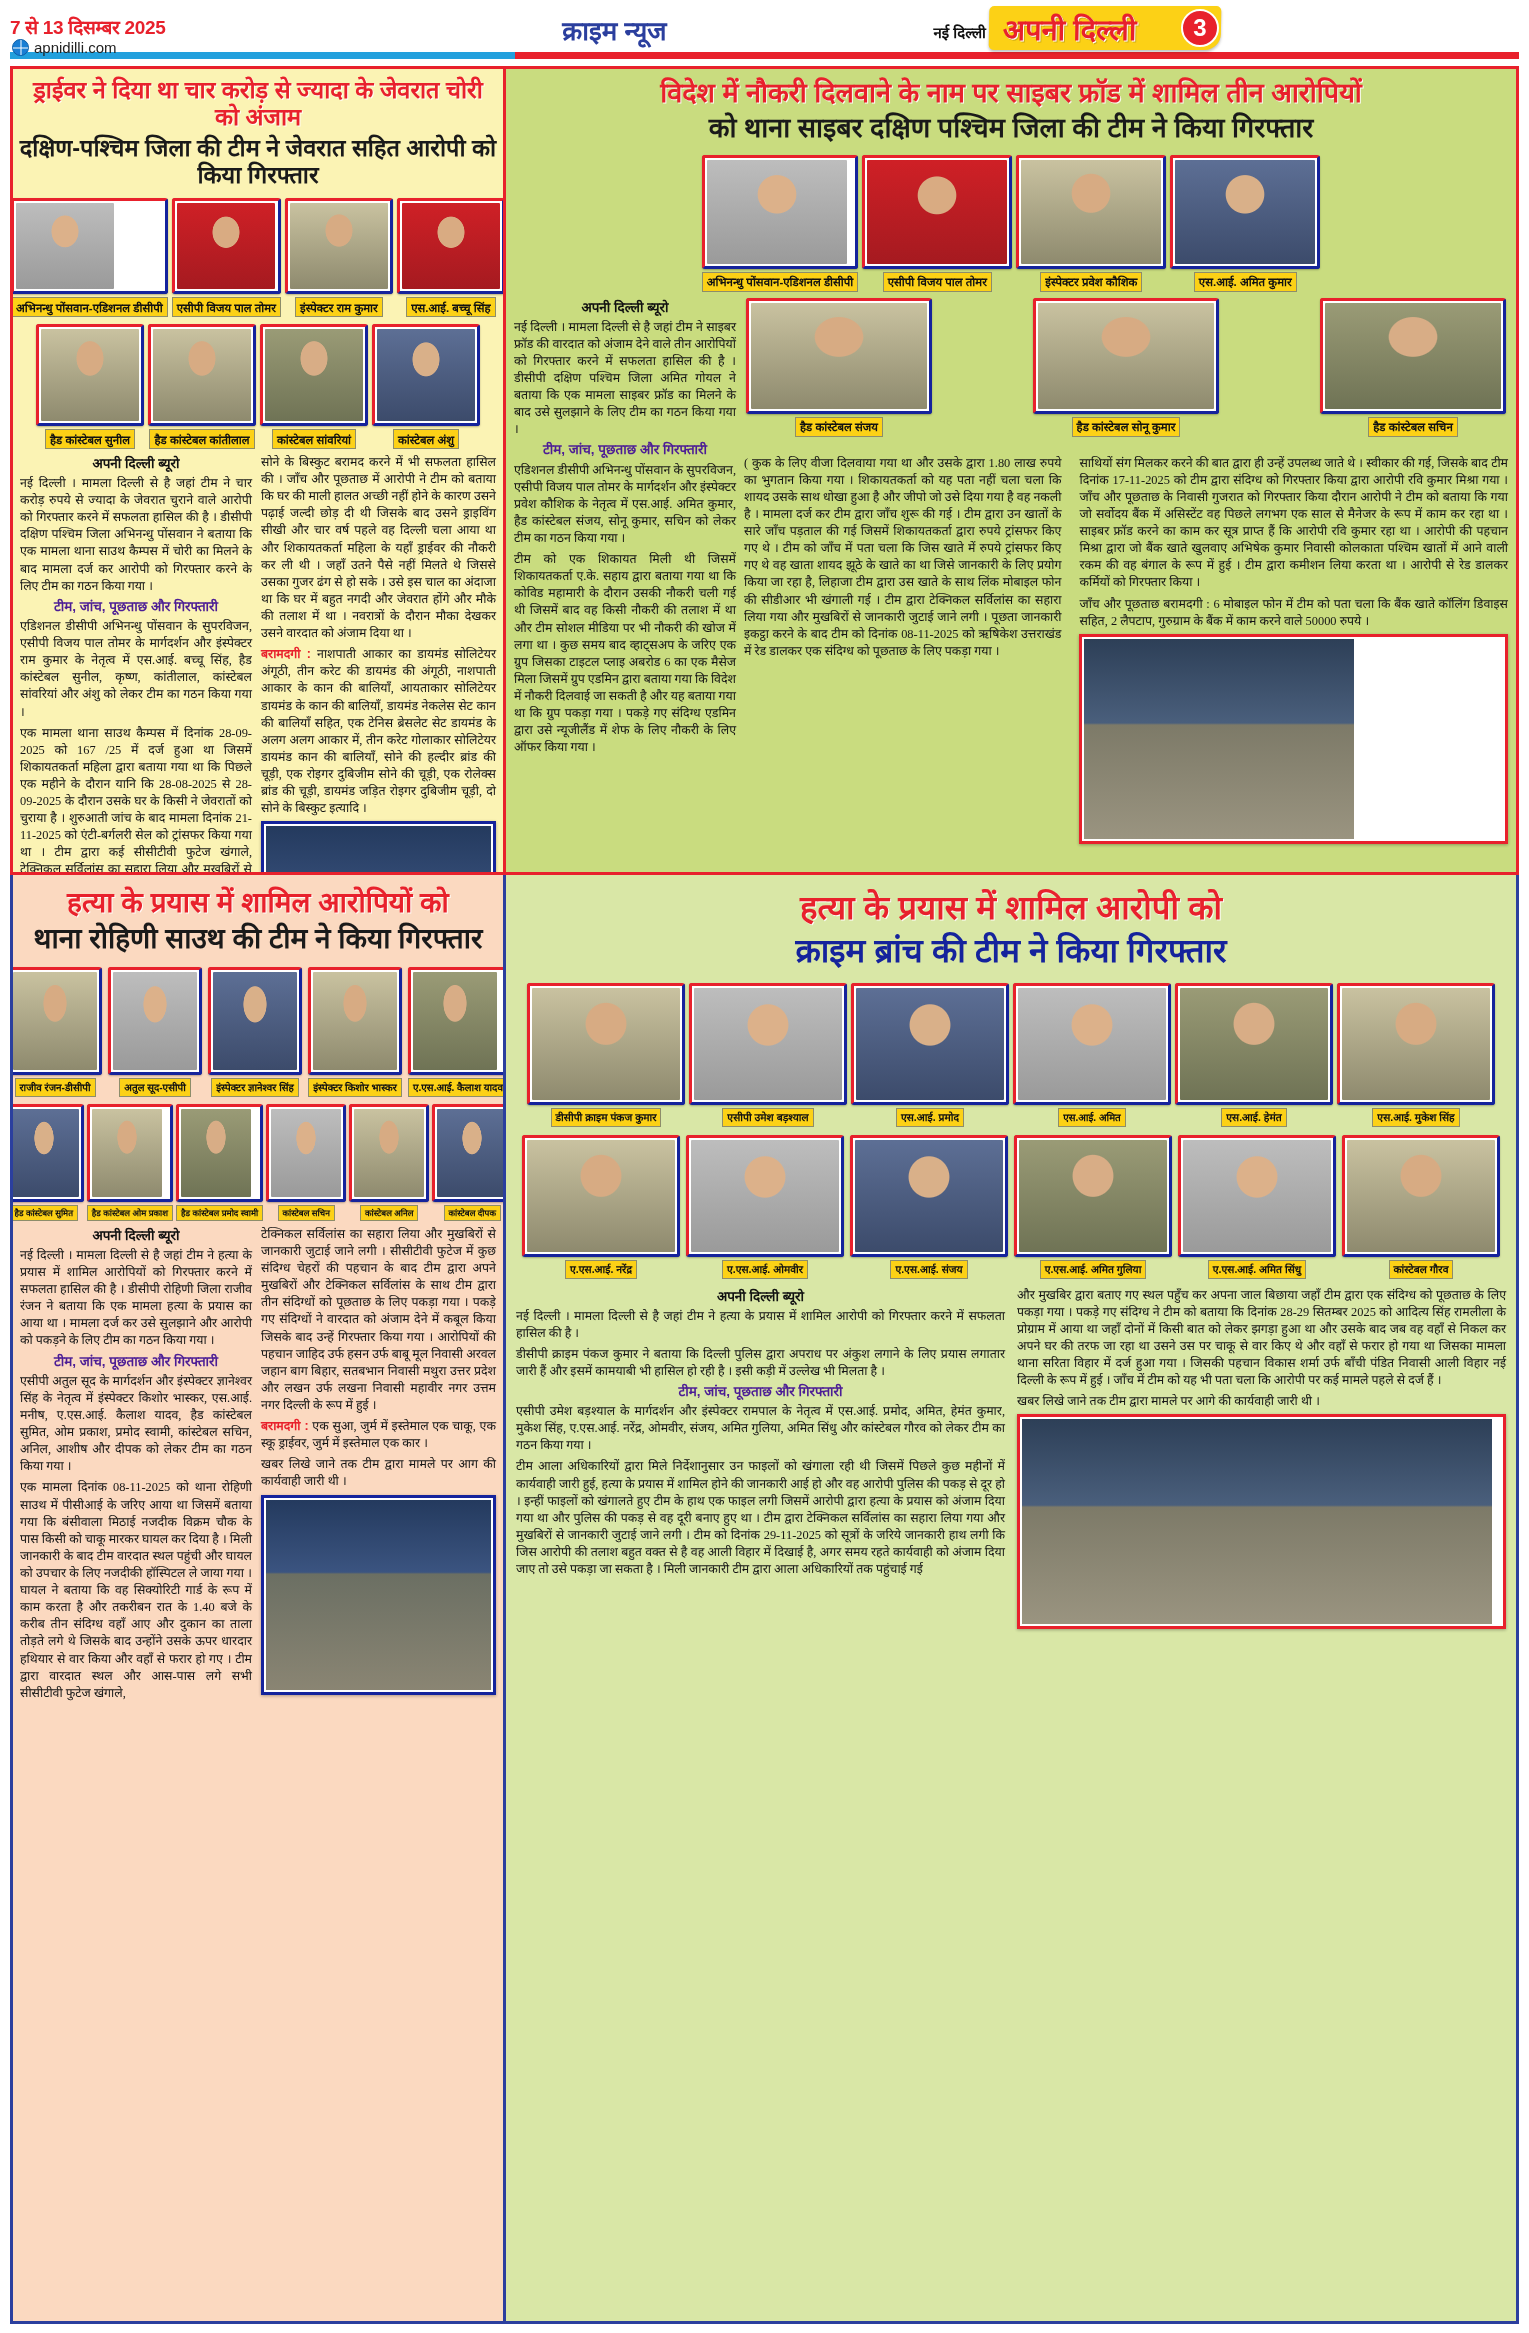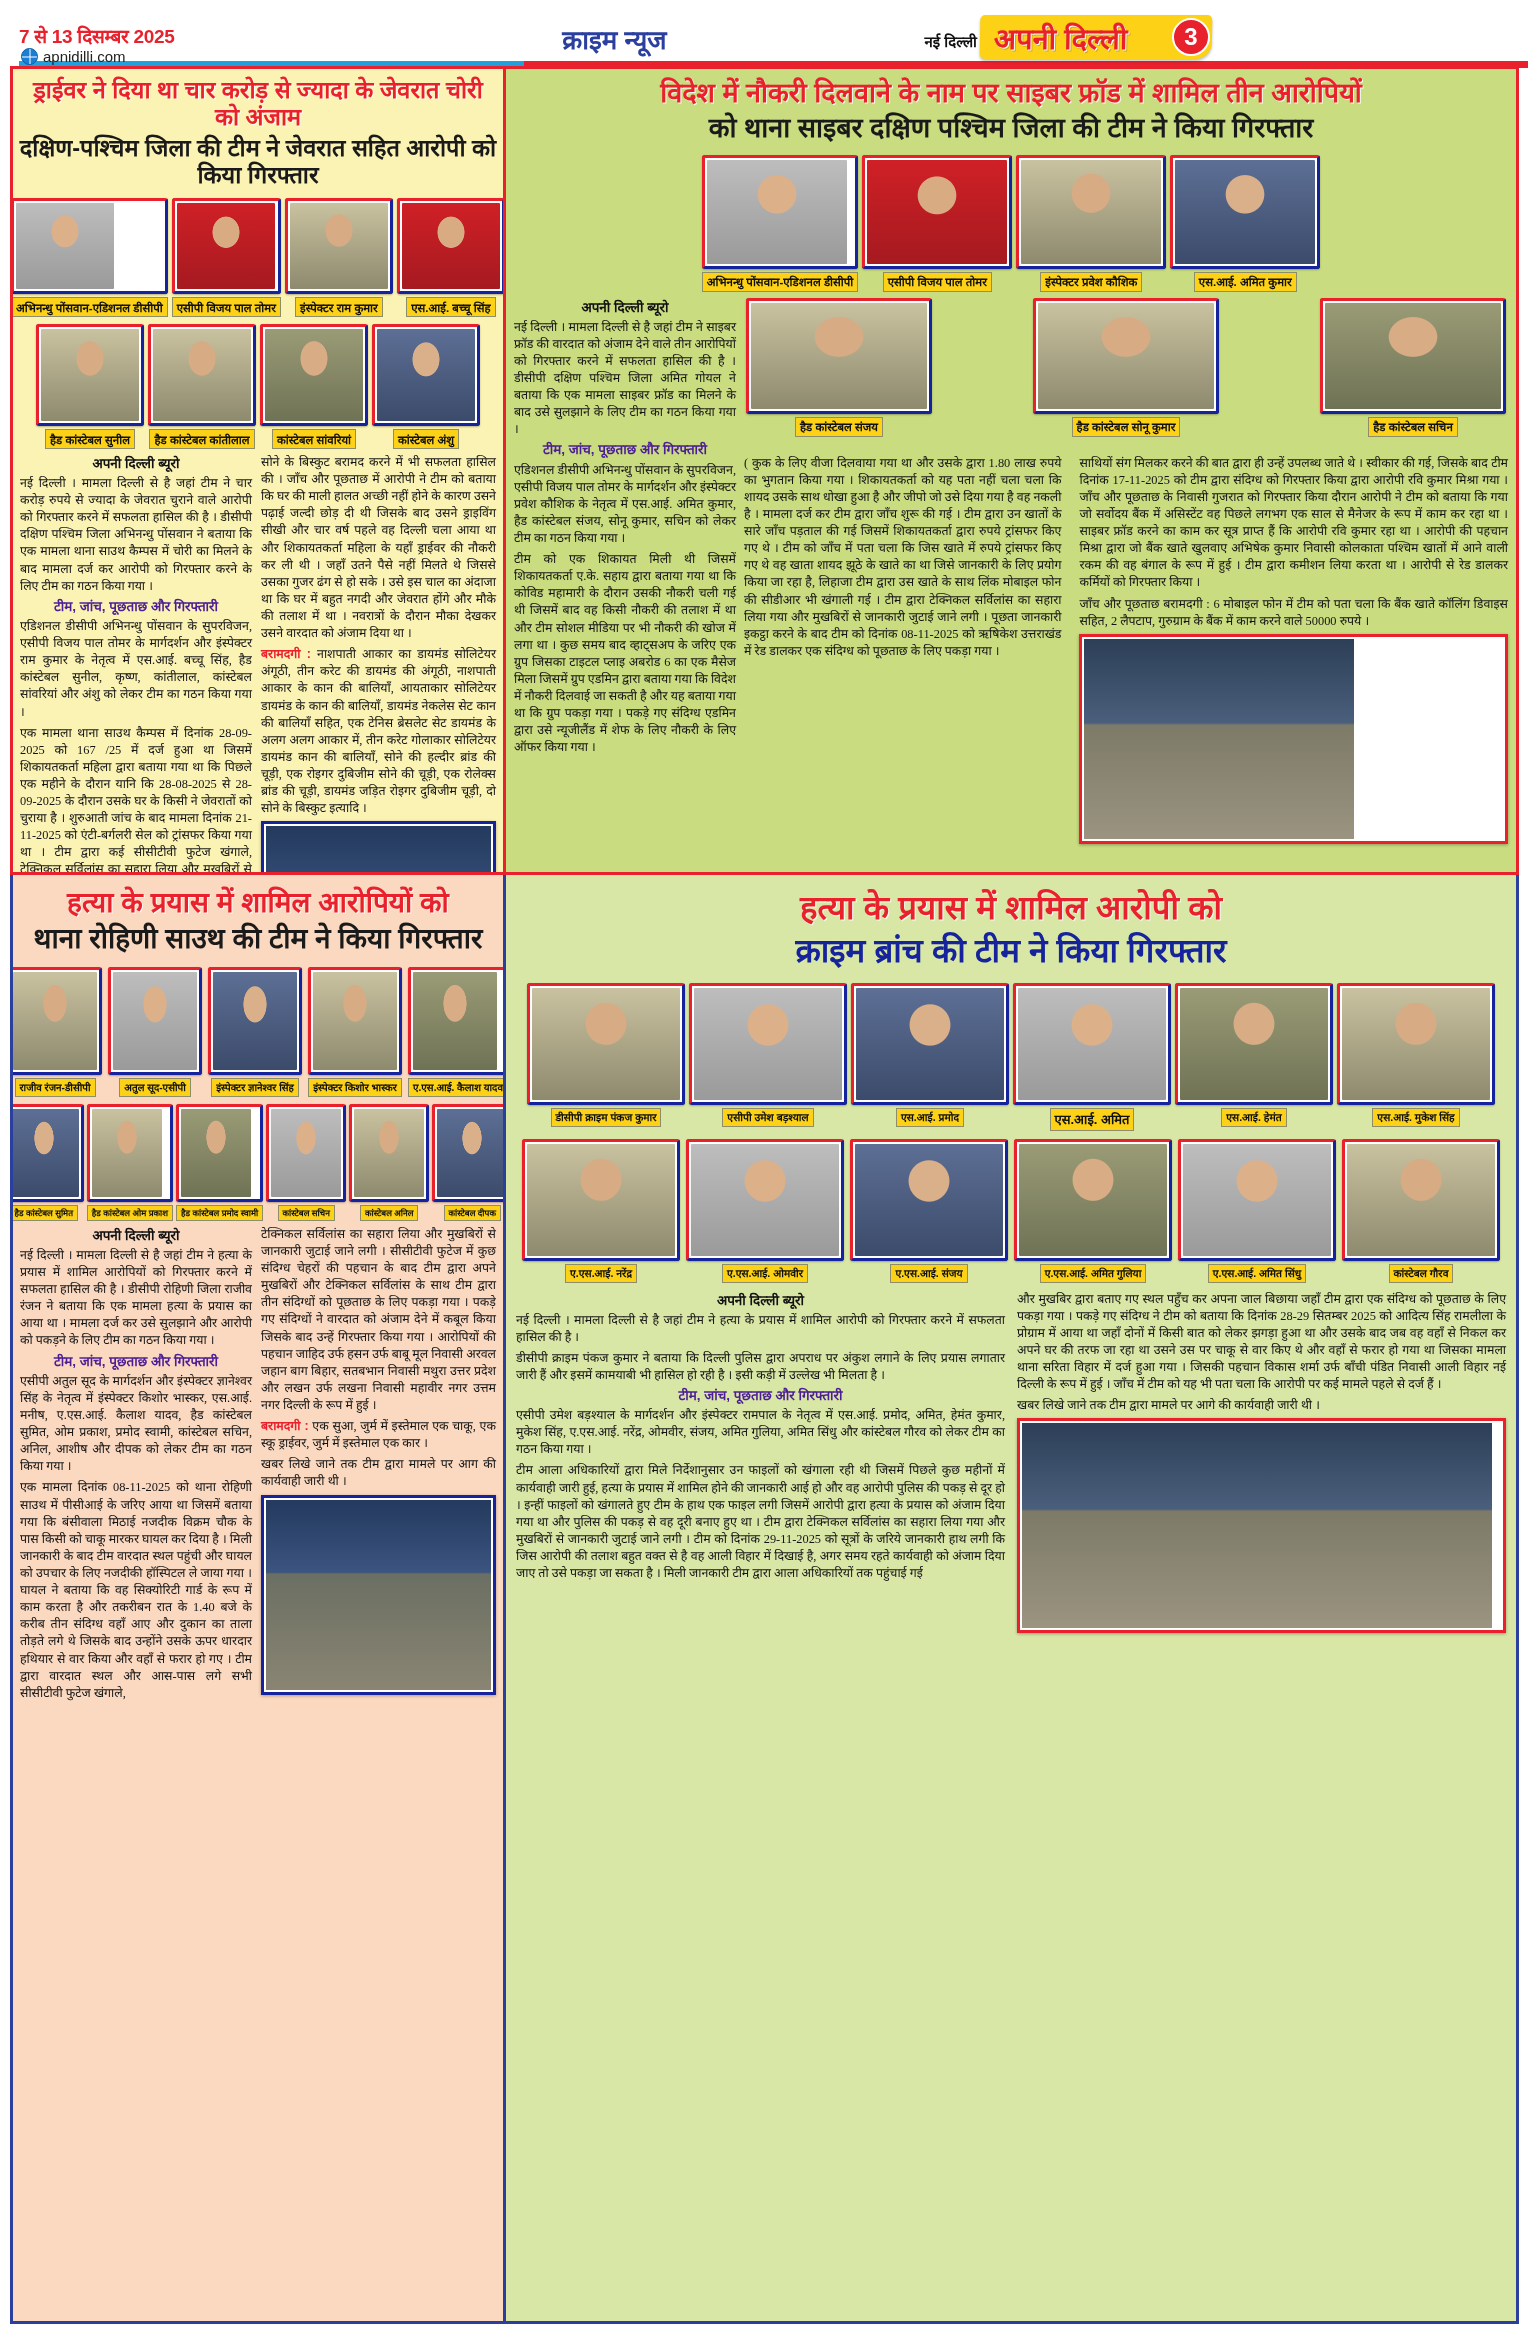--- a/index.html
+++ b/index.html
@@ -3,21 +3,21 @@
 <meta charset="utf-8">
 <style>
   * { box-sizing: border-box; margin: 0; padding: 0; }
   body {
     width: 1529px; height: 2333px;
     background: #ffffff;
     font-family: "Liberation Serif", "DejaVu Serif", serif;
     overflow: hidden;
     position: relative;
   }
-  .page { width: 1229px; height: 2333px; position: relative; background: #fff; padding: 9px; }
+  .page { width: 1229px; height: 2333px; position: relative; background: #fff; padding: 0; }
 
   
   .masthead { height: 52px; position: relative; display: flex; align-items: flex-start; }
   .md-date {
     position: absolute; left: 10px; top: 14px;
     color: #e8212c; font-weight: bold; font-size: 19px;
     font-family: "Liberation Sans", sans-serif; letter-spacing: -0.3px;
   }
   .md-site { position: absolute; left: 12px; top: 39px; display: flex; align-items: center; gap: 5px; }
   .globe {
@@ -455,21 +455,21 @@
         <div class="pcard">
           <div class="pframe">
               <div class="ph blue pimg" style="width:148px;height:112px"></div>
             </div>
           <div class="pcap" style="font-size:10.5px">एस.आई. प्रमोद</div>
         </div>
         <div class="pcard">
           <div class="pframe">
               <div class="ph gray pimg" style="width:148px;height:112px"></div>
             </div>
-          <div class="pcap" style="font-size:13px">एस.आई. अमित</div>
+          <div class="pcap" style="font-size:10px">एस.आई. अमित</div>
         </div>
         <div class="pcard">
           <div class="pframe">
               <div class="ph olive pimg" style="width:148px;height:112px"></div>
             </div>
           <div class="pcap" style="font-size:10.5px">एस.आई. हेमंत</div>
         </div>
         <div class="pcard">
           <div class="pframe">
               <div class="ph khaki pimg" style="width:148px;height:112px"></div>

